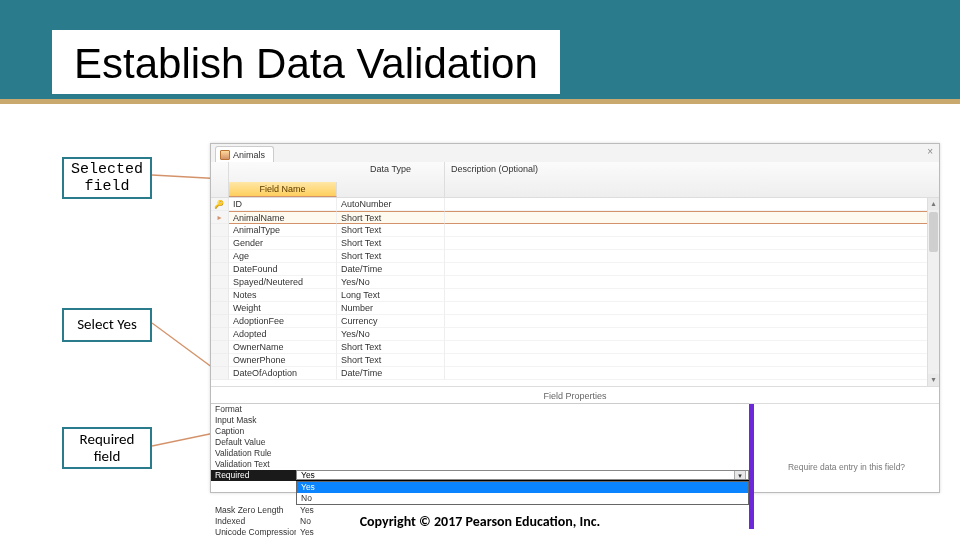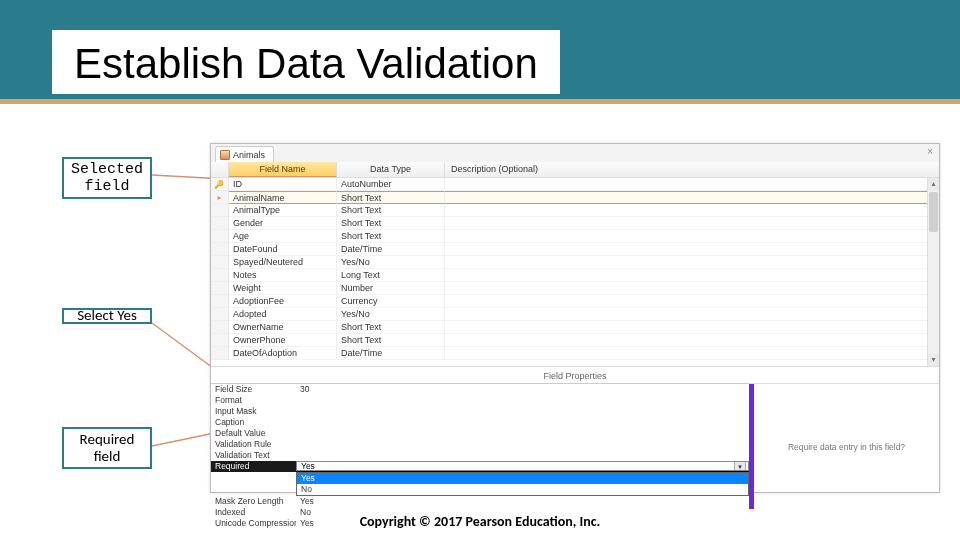--- a/index.html
+++ b/index.html
@@ -38,21 +38,21 @@
     color: #000;
     font-family: Calibri, Arial, sans-serif;
     font-size: 15px;
     text-align: center;
     display: flex;
     align-items: center;
     justify-content: center;
     line-height: 1.15;
   }
   .callout-1 { top: 157px; left: 62px; width: 90px; height: 42px; font-family: Liberation Mono, monospace; }
-  .callout-2 { top: 308px; left: 62px; width: 90px; height: 16px; }
+  .callout-2 { top: 308px; left: 62px; width: 90px; height: 34px; }
   .callout-3 { top: 427px; left: 62px; width: 90px; height: 42px; }
 
   .connector {
     position: absolute;
     pointer-events: none;
   }
   .connector line { stroke: #d4926a; stroke-width: 1.3; }
   .connector polygon { fill: #d4926a; }
 
   .screenshot {
@@ -159,20 +159,21 @@
   .grid-row.sel-row .cell-type,
   .grid-row.sel-row .cell-desc {
     border-top: 1px solid #d4926a;
     border-bottom: 1px solid #d4926a;
     background: #fffaf0;
   }
   .grid-header .col-name.highlight {
     background: linear-gradient(#ffe7a8,#ffcf5c);
     border-bottom: 1px solid #d4926a;
     color:#5a3a00;
+    margin-top:20px;
   }
   .field-props-label {
     text-align: center;
     font-size: 9px;
     color: #666;
     padding: 4px 0 2px;
     border-top: 1px solid #ddd;
     background: #fff;
   }
   .props-area {
@@ -417,24 +418,20 @@
       <div class="scroll-arrow bot">▾</div>
     </div>
   </div>
 
   <div class="field-props-label">Field Properties</div>
 
   <div class="props-area">
     <div class="props-left">
       <div class="props-grid" id="props-grid">
           <div class="prop-row">
-            <div class="plabel">Field Size</div>
-            <div class="pval">30</div>
-          </div>
-          <div class="prop-row">
             <div class="plabel">Format</div>
             <div class="pval"></div>
           </div>
           <div class="prop-row">
             <div class="plabel">Input Mask</div>
             <div class="pval"></div>
           </div>
           <div class="prop-row">
             <div class="plabel">Caption</div>
             <div class="pval"></div>

